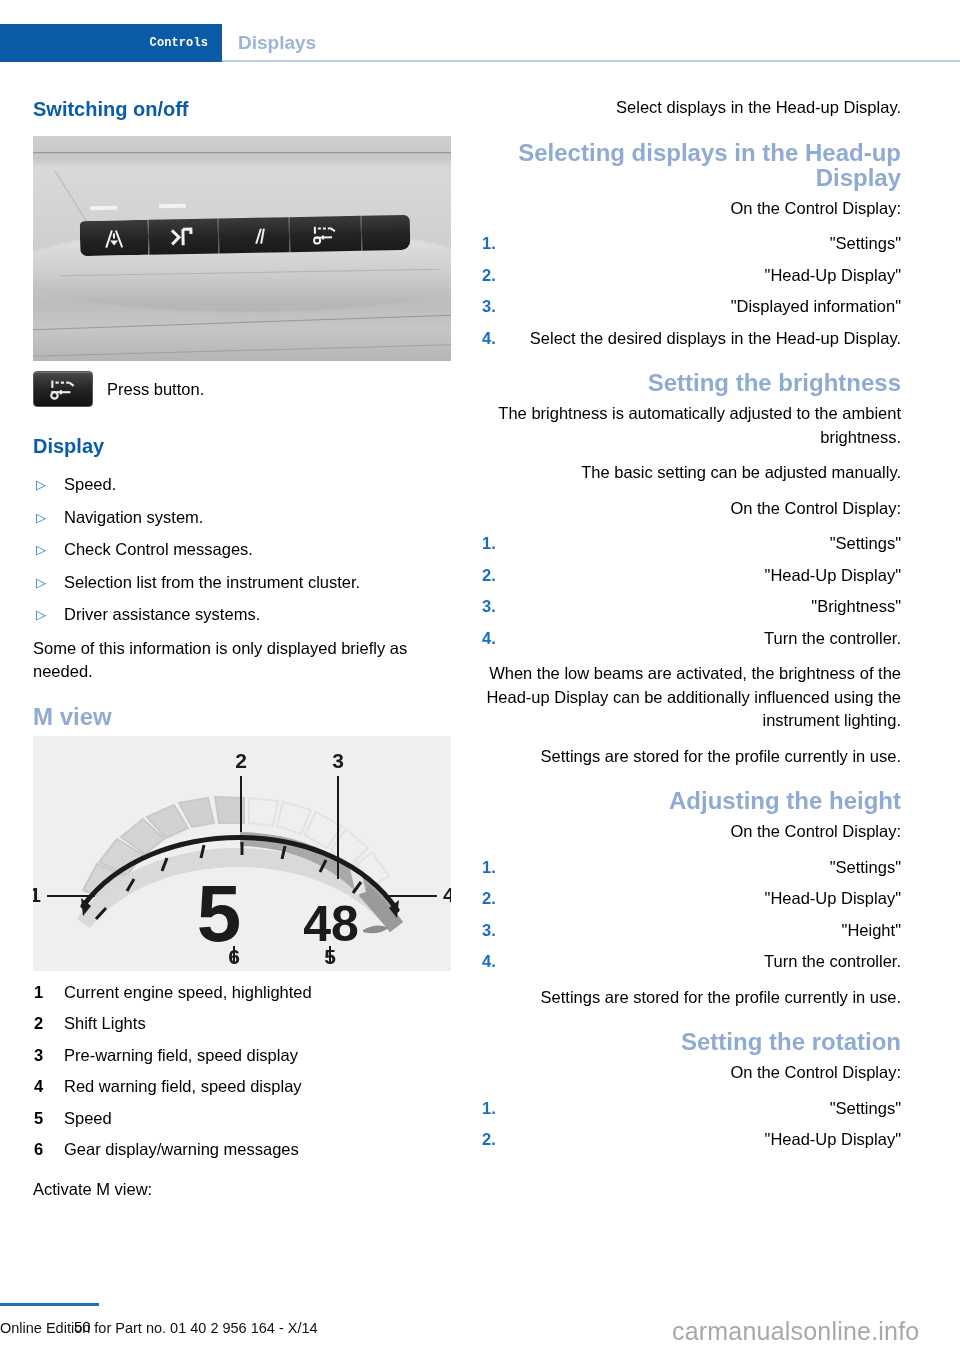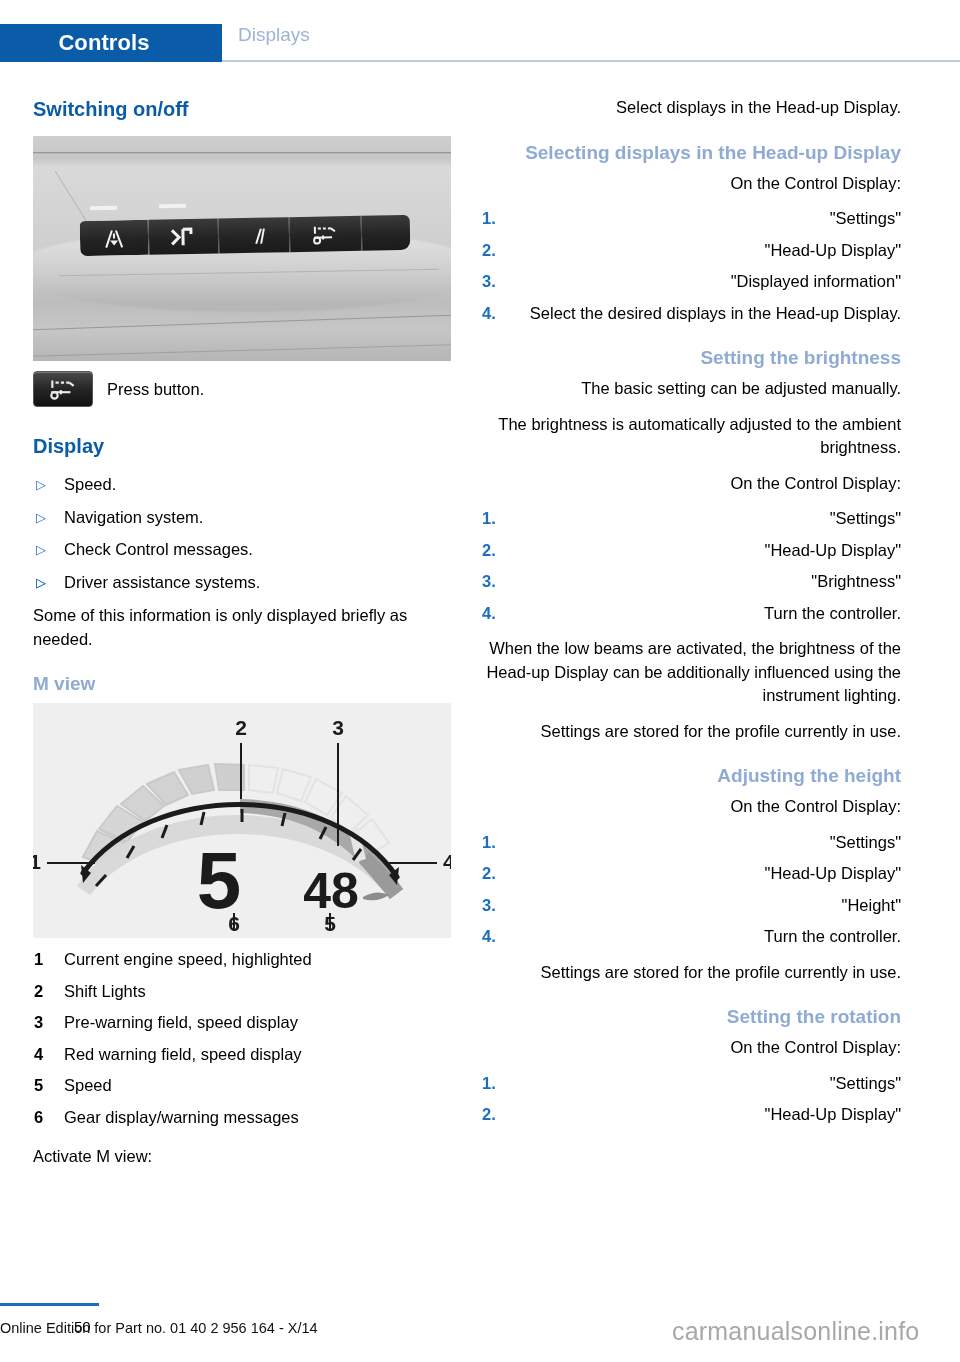--- a/index.html
+++ b/index.html
@@ -10,45 +10,45 @@
     color: #000000;
     overflow: hidden;
   }
   .page { position: relative; width: 960px; height: 1362px; }
 
   
   .tabbar { position: absolute; left: 0; top: 24px; width: 960px; height: 38px; }
   .tab-active {
     position: absolute; left: 0; top: 0; width: 222px; height: 38px;
     background: #0a5ca8; color: #ffffff;
-    font-weight: bold; font-size: 22px;
-    display: flex; align-items: center; justify-content: center;
-    padding-right: 14px; letter-spacing: .1px;
+    font-weight: bold; font-size: 12px;
+    display: flex; align-items: center; justify-content: flex-end;
+    padding-right: 14px; letter-spacing: .1px; font-family: Liberation Mono, monospace;
   }
   .tab-inactive {
     position: absolute; left: 238px; top: 0; height: 38px;
-    display: flex; 
-    color: #9bb4d8; font-weight: normal; font-size: 19px;
+    display: flex; align-items: center;
+    color: #9bb4d8; font-weight: bold; font-size: 19px;
   }
   .tabrule {
     position: absolute; left: 222px; top: 60px; width: 738px; height: 2px;
     background: #b9cde4;
   }
 
   
   .col { position: absolute; top: 96px; width: 420px; }
   .col-left  { left: 33px; }
   .col-right { left: 481px; text-align: right; }
 
   h1.sec {
     color: #0a5ca8; font-size: 20px; font-weight: bold;
     line-height: 26px; margin-bottom: 14px;
   }
   h2.sub {
-    color: #8fabd3; font-size: 19px; font-weight: bold;
+    color: #8fabd3; font-size: 24px; font-weight: bold;
     line-height: 25px; margin: 20px 0 7px 0;
   }
   h2.sub.tight { margin-top: 0; }
   p.body {
     font-size: 16.5px; line-height: 23.5px; margin-bottom: 12px;
   }
 
   
   ul.tri { list-style: none; margin: 0 0 10px 0; }
   ul.tri li {
@@ -247,21 +247,21 @@
       <div class="press-label">Press button.</div>
     </div>
 
     <h1 class="sec">Display</h1>
 
 
     <ul class="tri" id="standard-view-list">
         <li><span class="tri-mark">▷</span><span>Speed.</span></li>
         <li><span class="tri-mark">▷</span><span>Navigation system.</span></li>
         <li><span class="tri-mark">▷</span><span>Check Control messages.</span></li>
-        <li><span class="tri-mark">▷</span></li>
+        <li><span class="tri-mark">▷</span><span>Selection list from the instrument cluster.</span></li>
         <li><span class="tri-mark">▷</span><span>Driver assistance systems.</span></li>
       </ul>
 
     <p class="body">Some of this information is only displayed briefly as needed.</p>
 
     <h2 class="sub">M view</h2>
 
     <div class="gauge">
       <svg width="418" height="235" viewBox="0 0 418 235">
         <rect width="418" height="235" fill="#efefef"></rect>
@@ -345,22 +345,22 @@
           <p class="body">On the Control Display:</p>
           <ol class="num">
             <li><span class="num-mark">1.</span><span>"Settings"</span></li>
             <li><span class="num-mark">2.</span><span>"Head-Up Display"</span></li>
             <li><span class="num-mark">3.</span><span>"Displayed information"</span></li>
             <li><span class="num-mark">4.</span><span>Select the desired displays in the Head-up Display.</span></li>
           </ol>
         </div>
         <div>
           <h2 class="sub">Setting the brightness</h2>
+          <p class="body">The brightness is automatically adjusted to the ambient brightness.</p>
           <p class="body">The basic setting can be adjusted manually.</p>
-          <p class="body">The brightness is automatically adjusted to the ambient brightness.</p>
           <p class="body">On the Control Display:</p>
           <ol class="num">
             <li><span class="num-mark">1.</span><span>"Settings"</span></li>
             <li><span class="num-mark">2.</span><span>"Head-Up Display"</span></li>
             <li><span class="num-mark">3.</span><span>"Brightness"</span></li>
             <li><span class="num-mark">4.</span><span>Turn the controller.</span></li>
           </ol>
           <p class="body">When the low beams are activated, the brightness of the Head-up Display can be additionally influenced using the instrument lighting.</p>
           <p class="body">Settings are stored for the profile currently in use.</p>
         </div>

